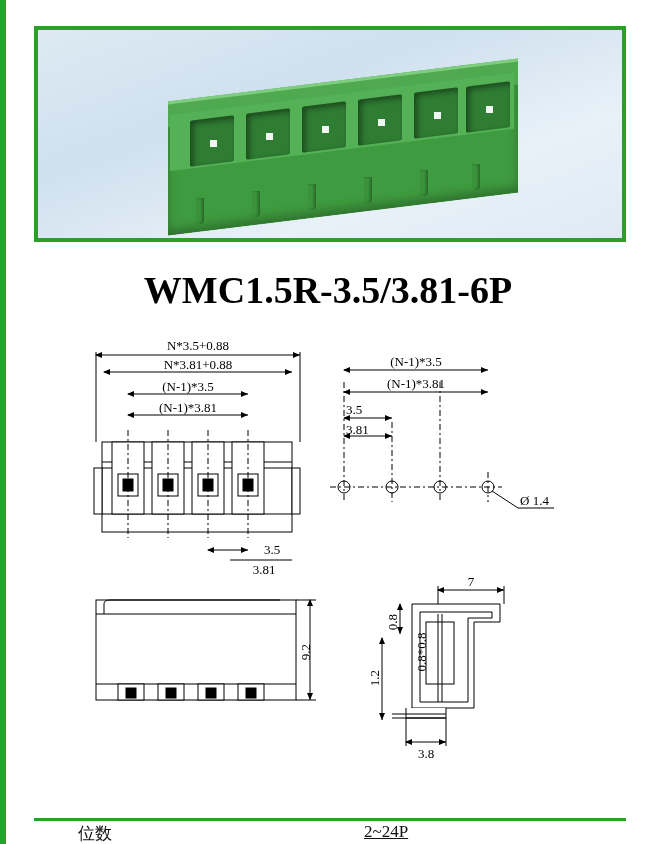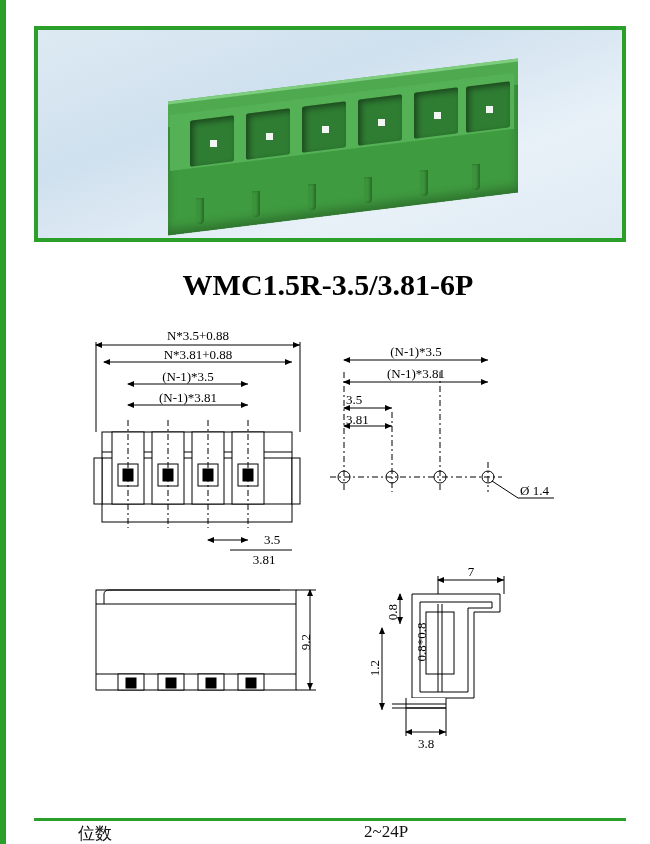--- a/index.html
+++ b/index.html
@@ -57,40 +57,40 @@
   }
   .leg{
     position:absolute;width:8px;height:26px;background:#3b943b;
     border-radius:0 0 4px 4px;
     box-shadow:inset -2px 0 3px rgba(0,0,0,.3);
   }
   
   .title{
     position:absolute;left:0;right:0;top:268px;
     text-align:center;
-    font-size:30px;font-weight:bold;
+    font-size:38px;font-weight:bold;
     font-family:"Liberation Serif", serif;
     color:#000;
     letter-spacing:0px;
   }
   
   .drawings{
-    position:absolute;left:28px;top:312px;width:592px;height:470px;
+    position:absolute;left:28px;top:322px;width:592px;height:470px;
   }
   svg{display:block;}
   .sep{
     position:absolute;left:28px;top:818px;width:592px;height:0;
     border-top:3px solid #2aa02a;
   }
   .bottom-row{
     position:absolute;left:28px;top:822px;width:592px;height:22px;
     font-size:17px;color:#111;
   }
   .bl{position:absolute;left:44px;top:0;text-align:center;}
-  .br{position:absolute;left:330px;top:0;}
+  .br{position:absolute;left:330px;top:0;text-decoration:underline;}
 </style>
 </head>
 <body>
 
 <div class="page">
 
   <div class="photo-panel">
     <div class="conn">
       <div class="body-top"></div>
       <div class="body-main"></div>

